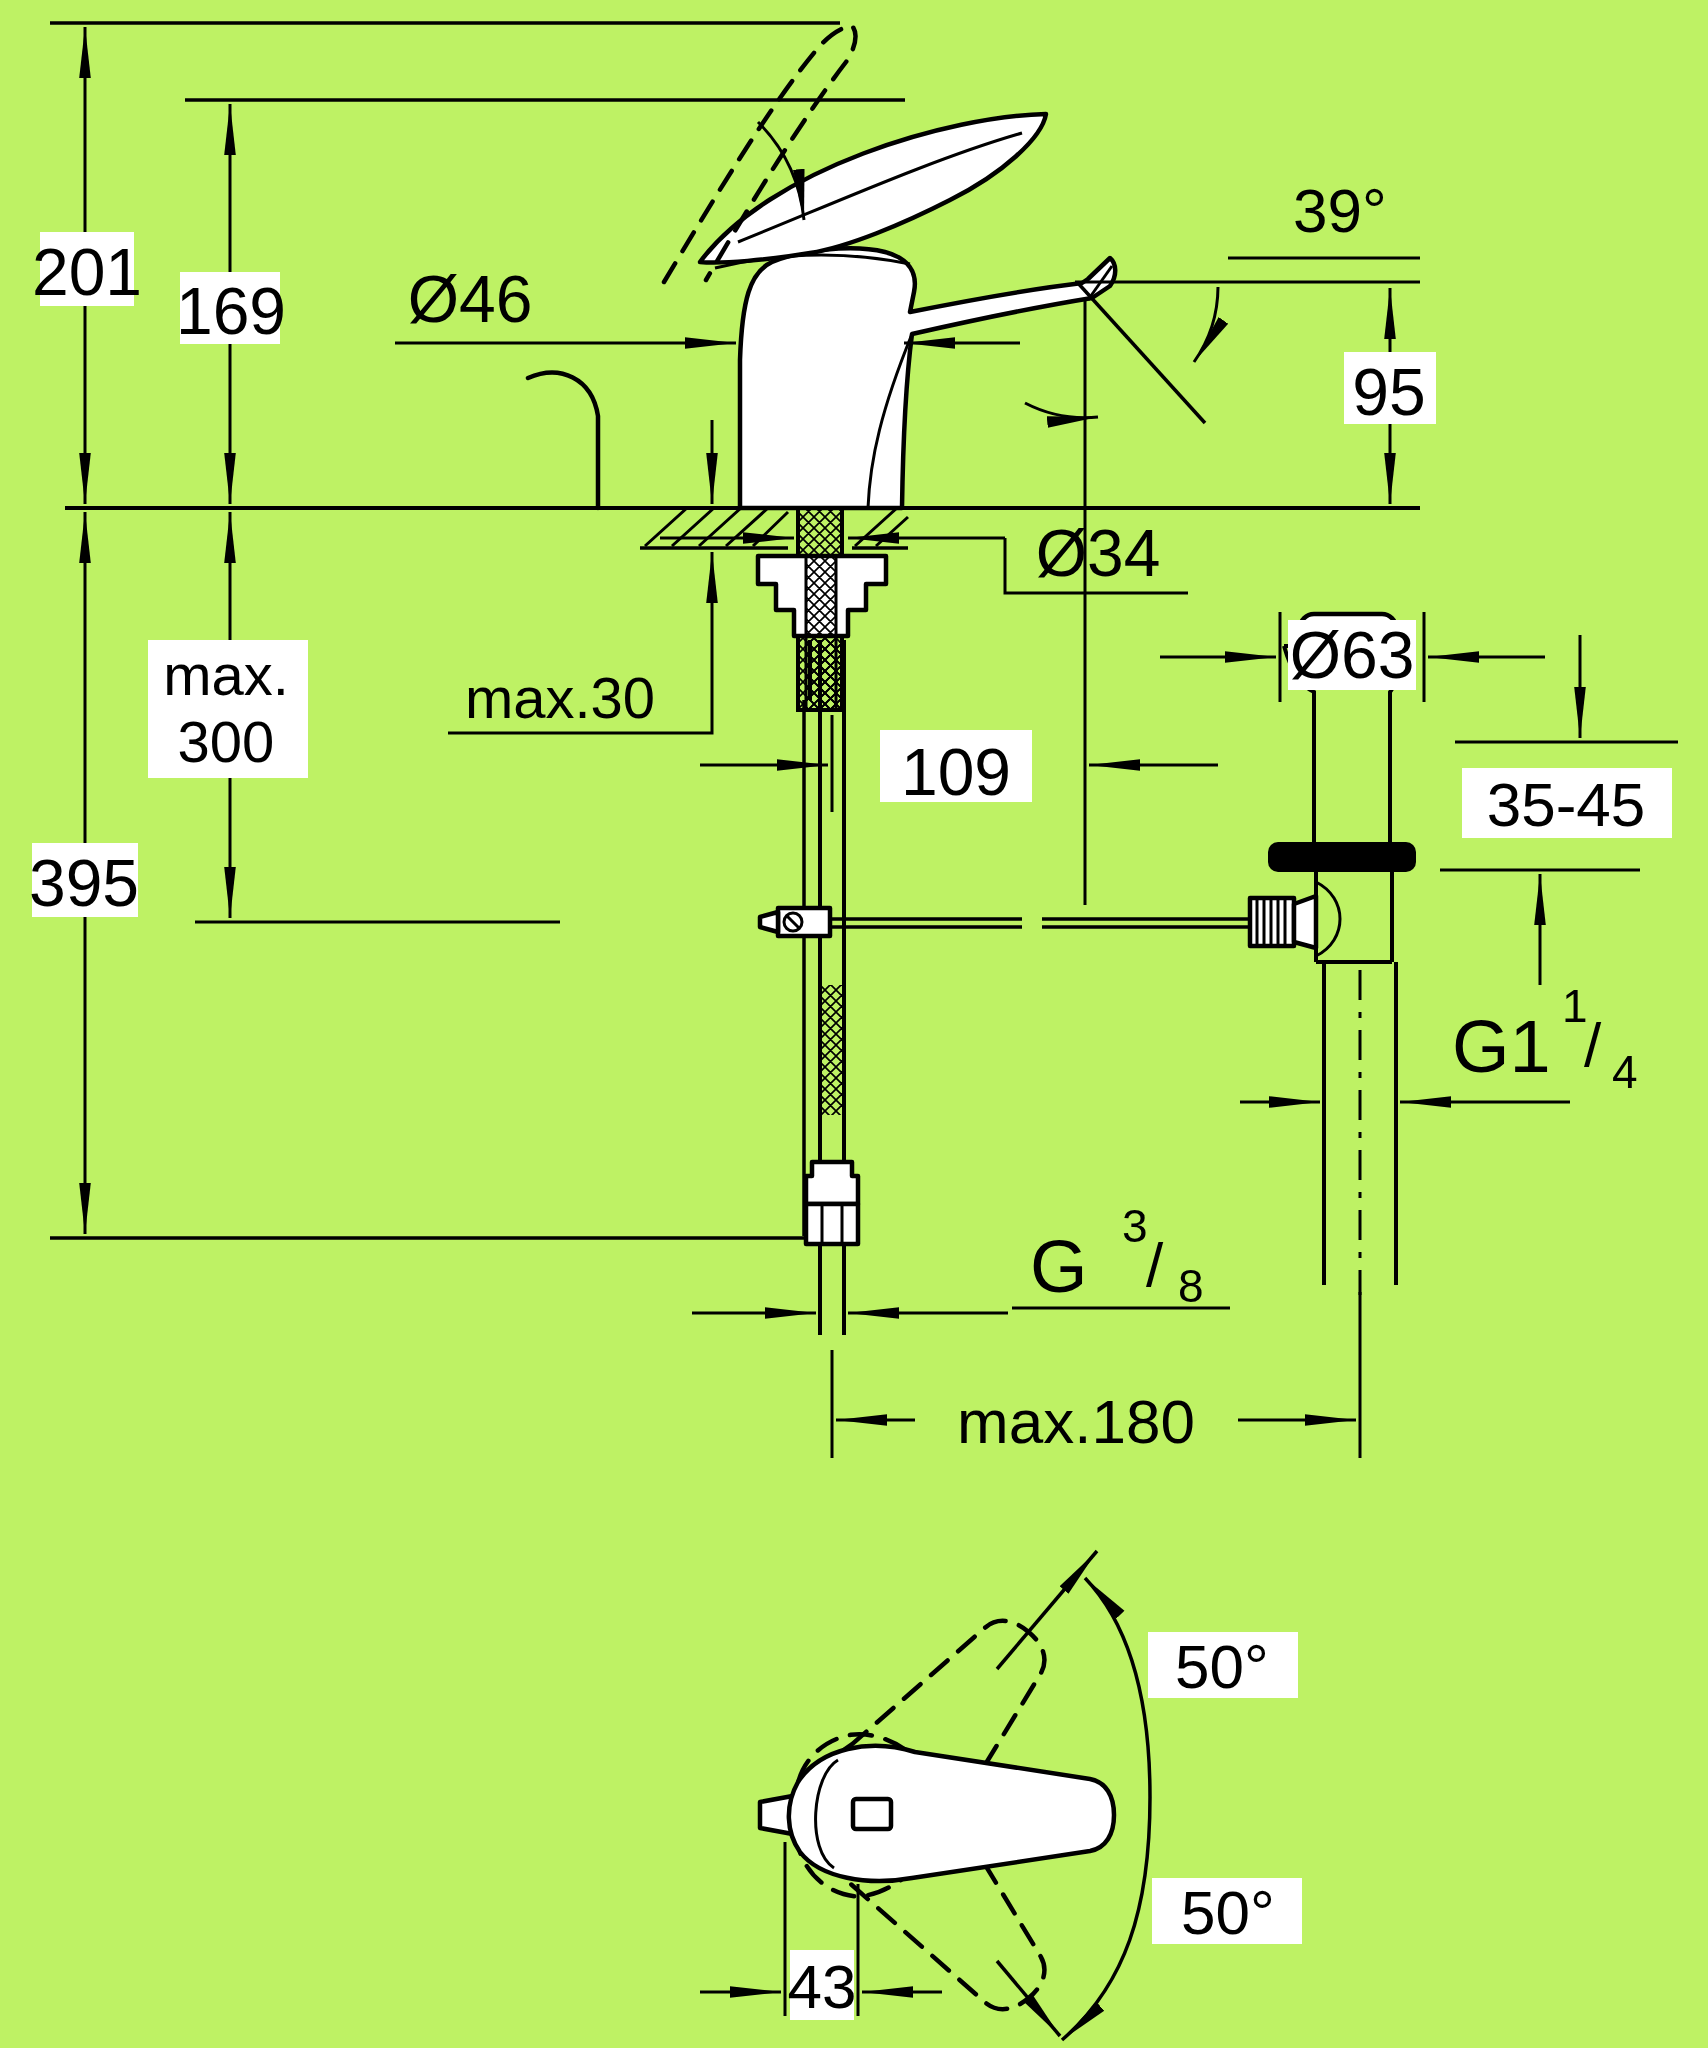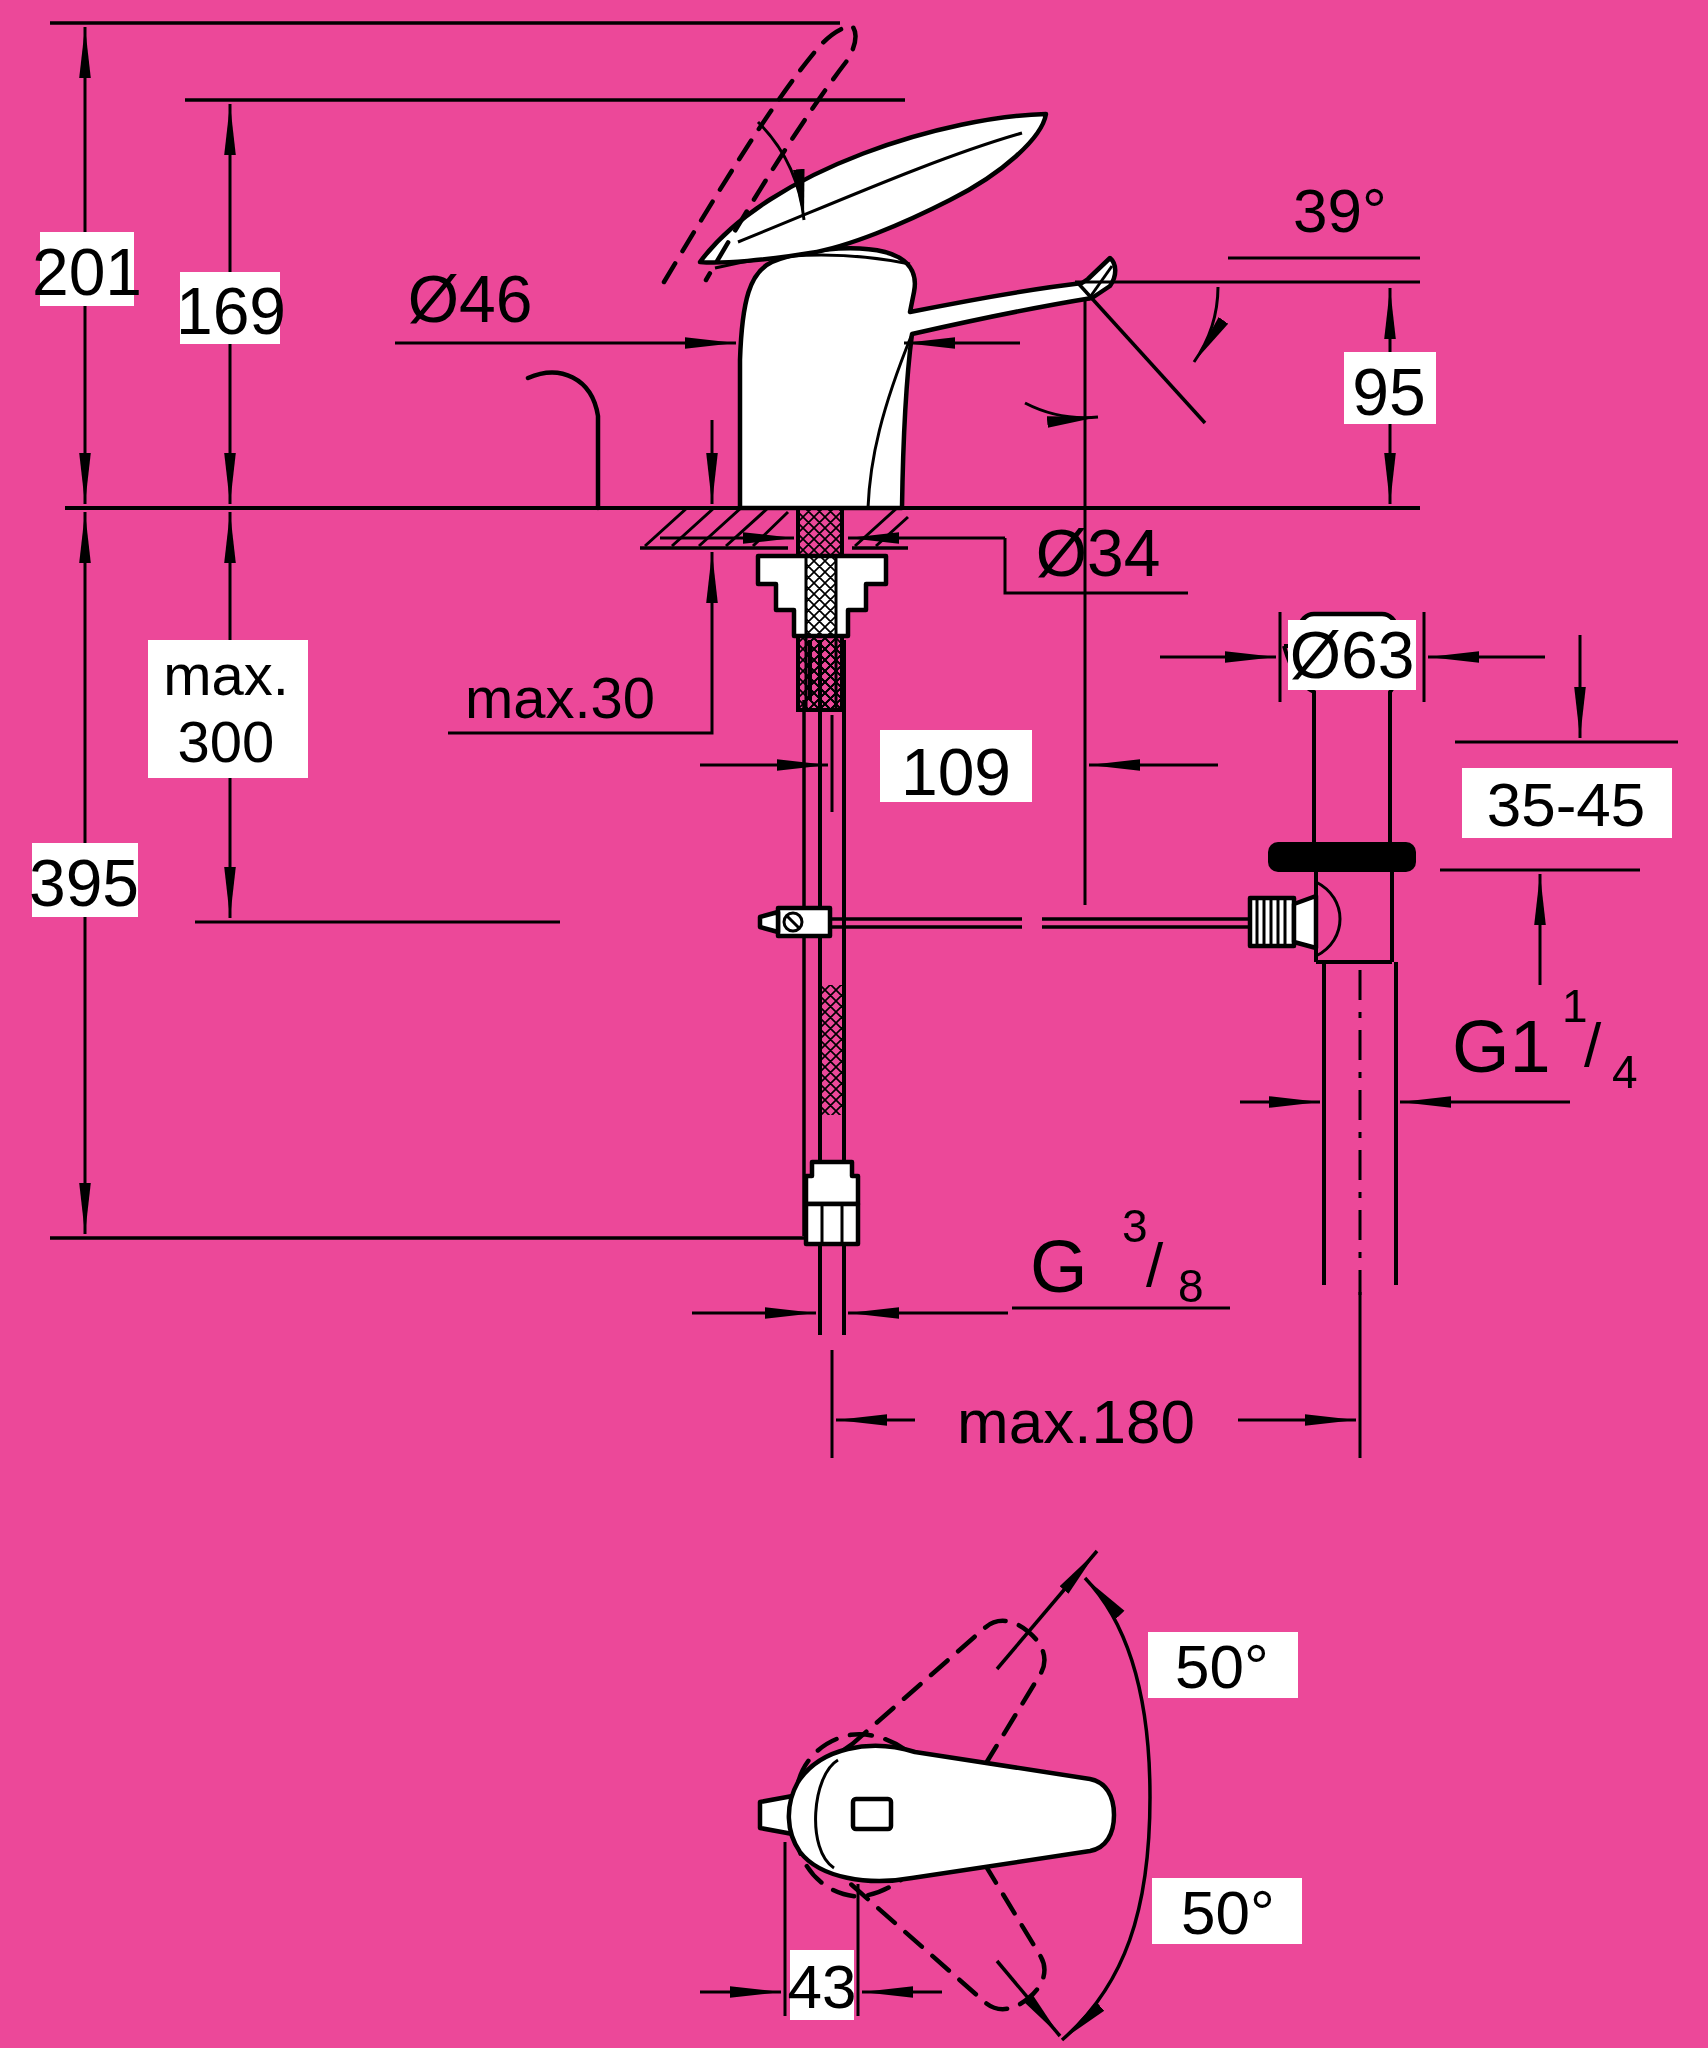--- a/index.html
+++ b/index.html
@@ -1,16 +1,16 @@
 <!DOCTYPE html>
 <html><head>
 <meta charset="utf-8">
 <style>
   html,body{margin:0;padding:0;background:#fff;}
-  .stage{width:1708px;height:2048px;background:#ec4899;position:relative;}
+  .stage{width:1708px;height:2048px;background:#bef264;position:relative;}
   svg{display:block;}
   .ln{stroke:#000;stroke-width:3;fill:none;}
   .ln35{stroke:#000;stroke-width:3.5;fill:none;}
   .ln4{stroke:#000;stroke-width:4;fill:none;}
   .obj{stroke:#000;stroke-width:4.5;fill:none;stroke-linejoin:round;stroke-linecap:round;}
   .objf{stroke:#000;stroke-width:4.5;fill:#fff;stroke-linejoin:round;}
   .thin{stroke:#000;stroke-width:3;fill:none;}
   .blk{fill:#000;stroke:none;}
   .dash{stroke-dasharray:22 14;}
   .cdash{stroke-dasharray:30 12 6 12;}

